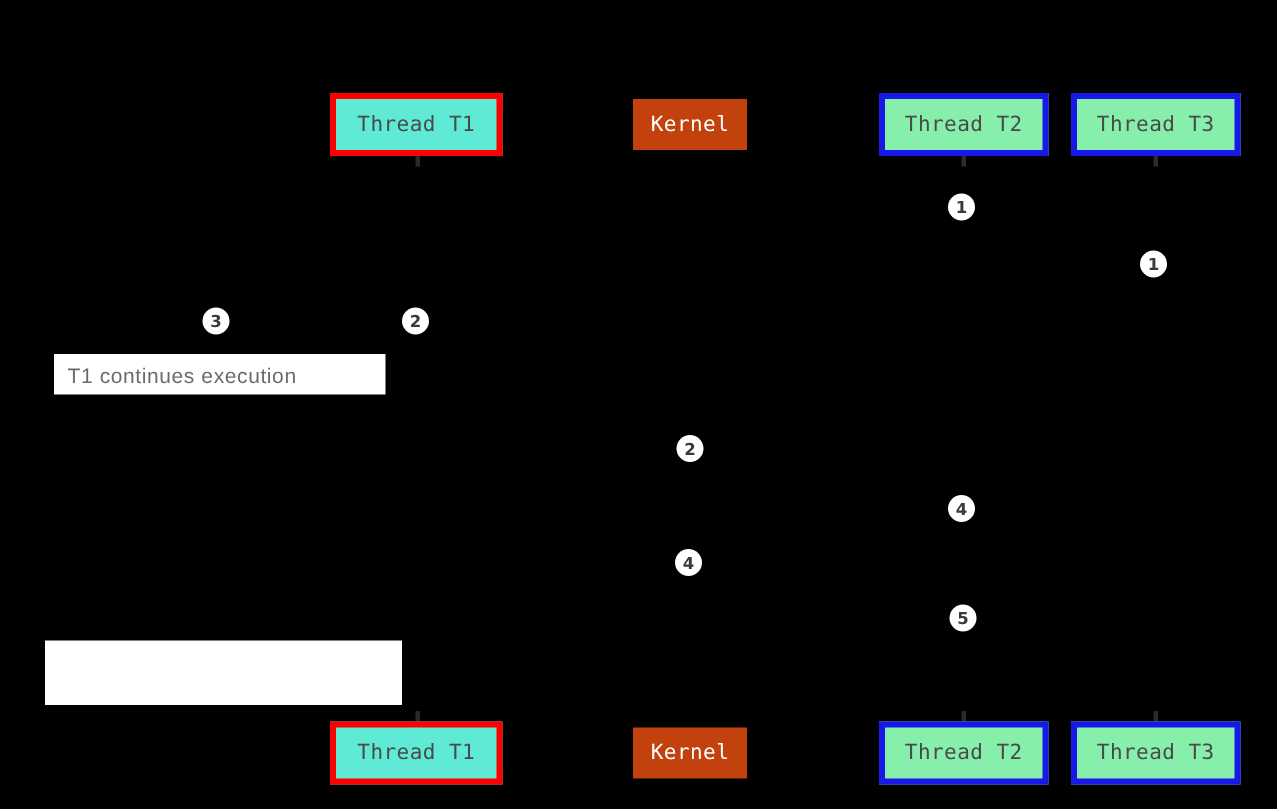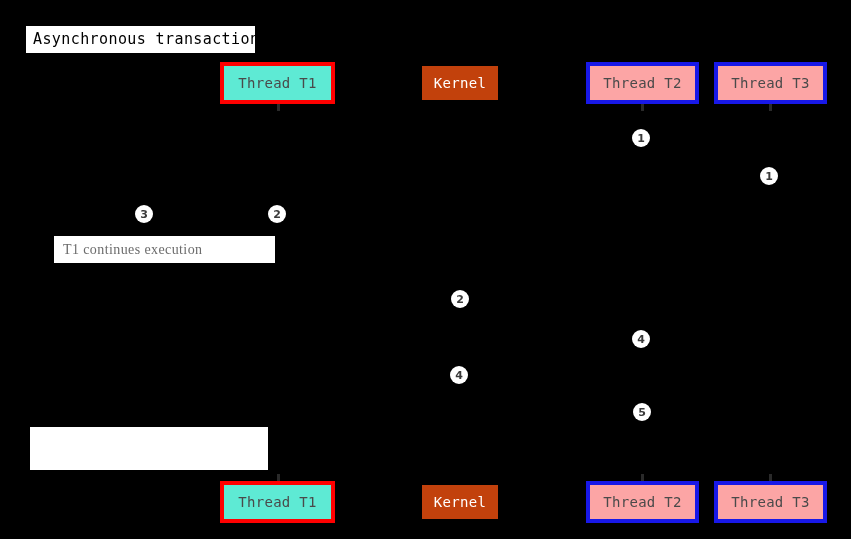--- a/index.html
+++ b/index.html
@@ -30,30 +30,29 @@
     display: flex;
     align-items: center;
     padding: 0 7px;
     box-sizing: border-box;
     white-space: nowrap;
   }
   .notebox {
     position: absolute;
     background: #ffffff;
     color: #6b6b6b;
-    font-family: Liberation Serif, serif;
+    font-family: Liberation Sans, sans-serif;
     font-size: 14px;
     line-height: 1;
     letter-spacing: 0.4px;
     display: flex;
     align-items: center;
     padding: 0 9px;
     box-sizing: border-box;
     white-space: nowrap;
-    margin-left: 18px;
   }
   .blankbox {
     position: absolute;
     background: #ffffff;
   }
 
   
   .lifeline {
     position: absolute;
     box-sizing: border-box;
@@ -64,21 +63,21 @@
     font-size: 14px;
     letter-spacing: 0.3px;
     white-space: nowrap;
   }
   .lifeline.red {
     background: #5eead4;
     color: #4a4a4a;
     border: 4px solid #ff0000;
   }
   .lifeline.blueborder {
-    background: #fca5a5;
+    background: #86efac;
     color: #4a4a4a;
     border: 4px solid #1818e8;
   }
   .lifeline.bluefill {
     background: #c2410c;
     color: #ffffff;
     border: 0;
   }
 
   
@@ -103,21 +102,20 @@
     align-items: center;
     justify-content: center;
     line-height: 1;
   }
 </style>
 </head>
 <body>
 
 <div id="canvas">
 
-  <div class="titlebox" style="left:26px; top:26px; width:229px; height:27px;">Asynchronous transaction</div>
 
   <div class="lifeline red" style="left:220px; top:62px; width:115px; height:42px;">Thread T1</div>
   <div class="stub" style="left:277px; top:104px; height:7px;"></div>
 
   <div class="lifeline bluefill" style="left:422px; top:66px; width:76px; height:34px;">Kernel</div>
 
   <div class="lifeline blueborder" style="left:586px; top:62px; width:113px; height:42px;">Thread T2</div>
   <div class="stub" style="left:641px; top:104px; height:7px;"></div>
 
   <div class="lifeline blueborder" style="left:714px; top:62px; width:113px; height:42px;">Thread T3</div>

